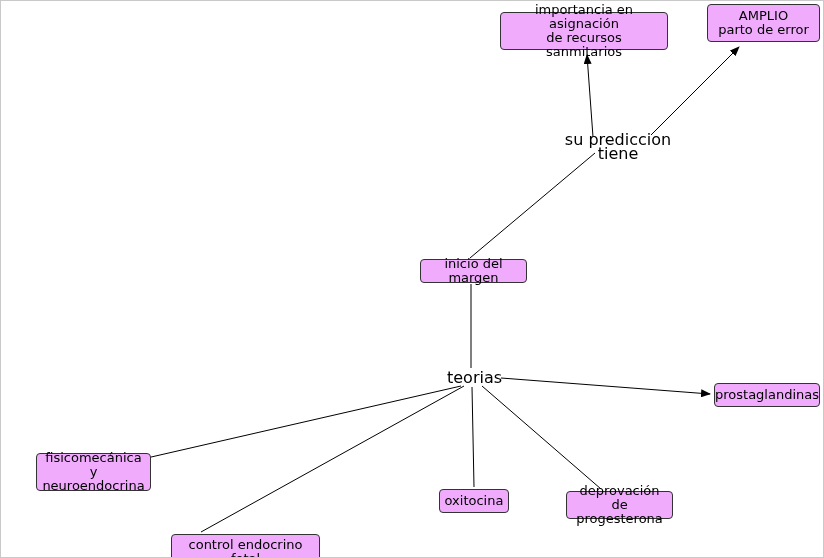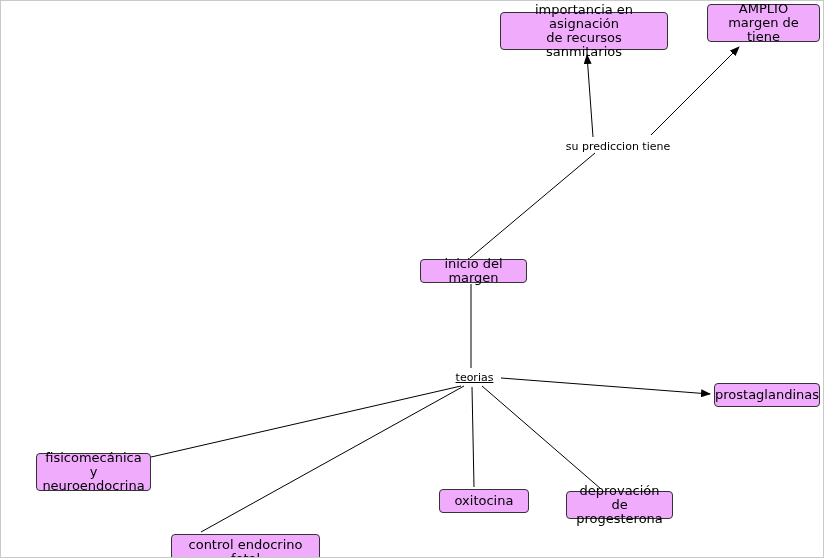--- a/index.html
+++ b/index.html
@@ -40,21 +40,21 @@
     justify-content: center;
     padding: 3px 7px;
     white-space: pre-line;
   }
   .label {
     position: absolute;
     box-sizing: border-box;
     background: transparent;
     border: none;
     color: #000000;
-    font-size: 11px;
+    font-size: 16px;
     line-height: 14px;
     text-align: center;
     display: flex;
     align-items: center;
     justify-content: center;
     white-space: pre-line;
   }
 </style>
 </head>
 <body>
@@ -75,25 +75,25 @@
         <line x1="460" y1="385" x2="124" y2="462" stroke="#000000" stroke-width="1" marker-end="url(#arrowhead)"></line>
         <line x1="463" y1="385" x2="200" y2="531" stroke="#000000" stroke-width="1"></line>
         <line x1="471" y1="386" x2="473" y2="486" stroke="#000000" stroke-width="1"></line>
         <line x1="481" y1="385" x2="600" y2="488" stroke="#000000" stroke-width="1"></line>
       </g>
   </svg>
   <div id="node-layer">
       <div class="node" style="left: 499px; top: 11px; width: 168px; height: 38px;">importancia en asignación
 de recursos sanmitarios</div>
       <div class="node" style="left: 706px; top: 3px; width: 113px; height: 38px;">AMPLIO
-margen de tiene</div>
+parto de error</div>
       <div class="label" style="left: 556px; top: 138px; width: 122px; height: 16px;">su prediccion tiene</div>
       <div class="node" style="left: 419px; top: 258px; width: 107px; height: 24px;">inicio del margen</div>
-      <div class="label" style="left: 447px; top: 369px; width: 53px; height: 16px; text-decoration: underline;">teorias</div>
+      <div class="label" style="left: 447px; top: 369px; width: 53px; height: 16px;">teorias</div>
       <div class="node" style="left: 713px; top: 382px; width: 106px; height: 24px;">prostaglandinas</div>
       <div class="node" style="left: 3px; top: 452px; width: 115px; height: 38px; margin-left: 32px;">fisicomecánica
 y neuroendocrina</div>
       <div class="node" style="left: 170px; top: 533px; width: 149px; height: 36px;">control endocrino fetal</div>
-      <div class="node" style="left: 438px; top: 488px; width: 90px; height: 24px;">oxitocina</div>
+      <div class="node" style="left: 438px; top: 488px; width: 70px; height: 24px;">oxitocina</div>
       <div class="node" style="left: 565px; top: 490px; width: 107px; height: 28px;">deprovación de
 progesterona</div>
     </div>
 </div>
 
 </body></html>

